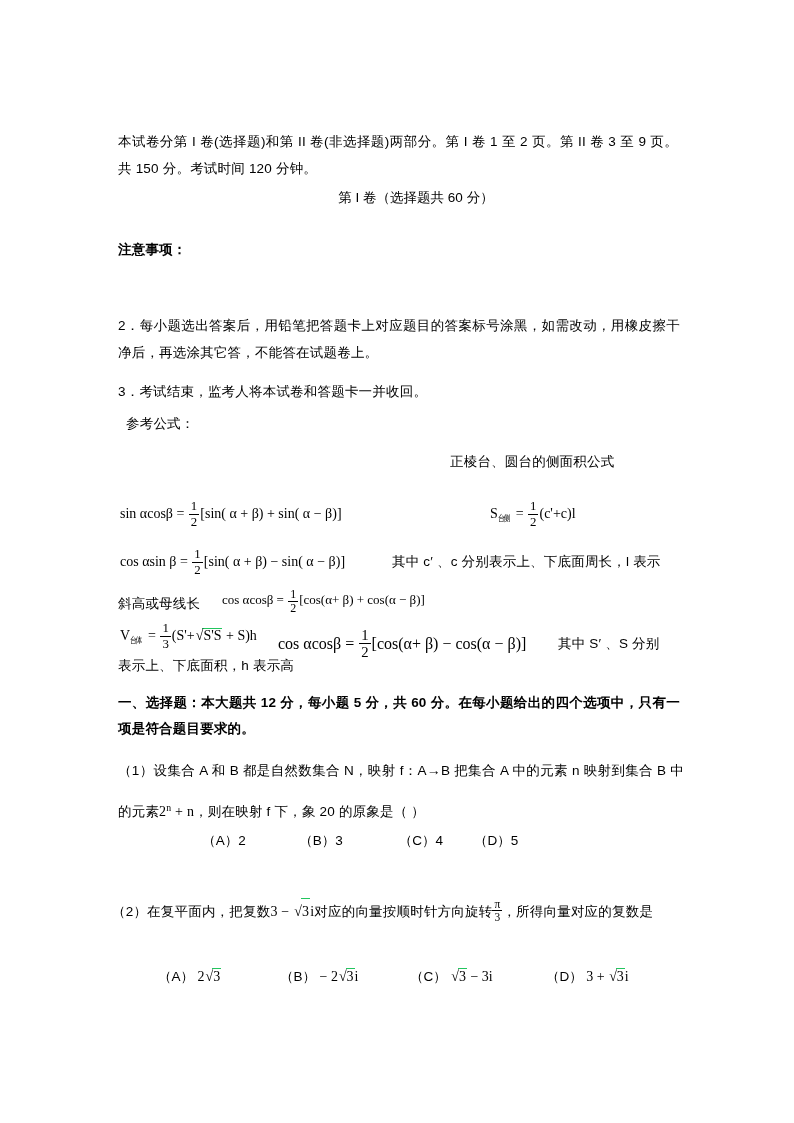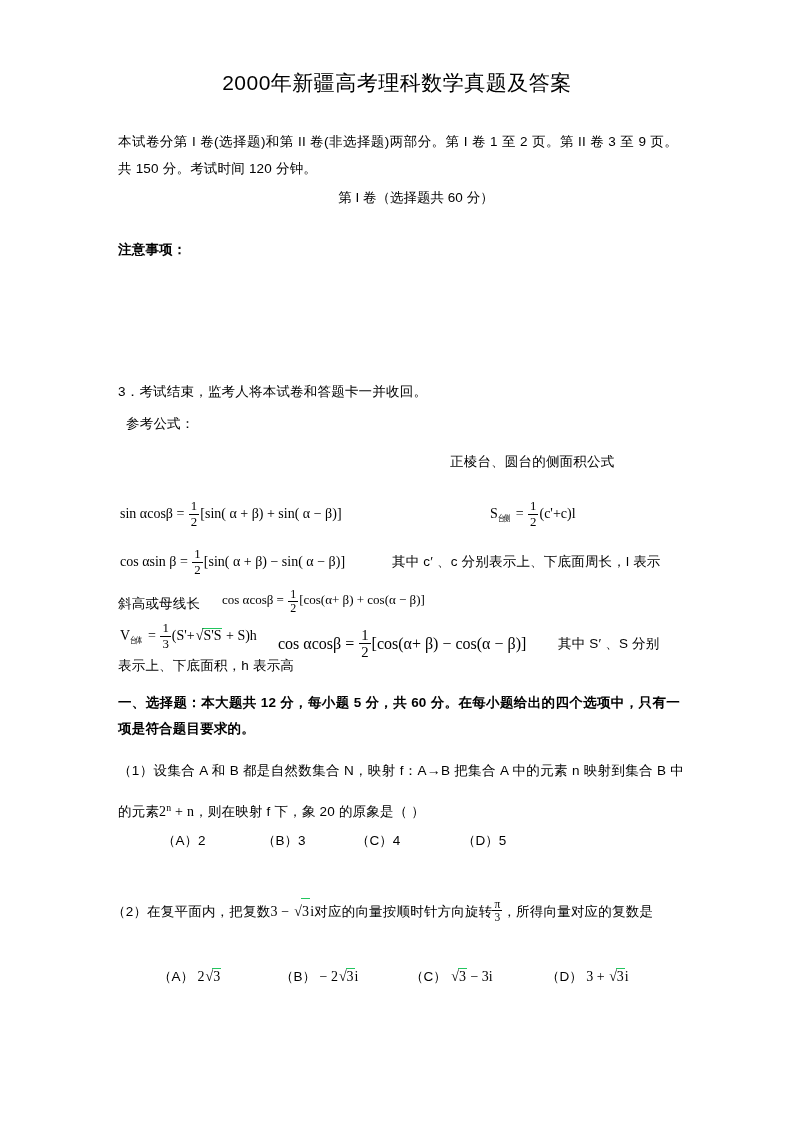--- a/index.html
+++ b/index.html
@@ -123,28 +123,28 @@
     white-space: nowrap;
   }
   .choices .ch { display: inline-block; }
   .ch-label { font-family: "Liberation Sans", sans-serif; }
 </style>
 </head>
 <body>
 
 <div class="page">
 
-  <div class="title">2000年新疆高考理科数学真题及答案</div>
 
   <div class="para" style="left:118px; top:128px; width:560px;">本试卷分第 I 卷(选择题)和第 II 卷(非选择题)两部分。第 I 卷 1 至 2 页。第 II 卷 3 至 9 页。共 150 分。考试时间 120 分钟。</div>
 
   <div class="center-line" style="top:186px;padding-left:19px;">第 I 卷（选择题共 60 分）</div>
 
   <div class="para bold" style="left:118px; top:236px; width:560px;">注意事项：</div>
 
+  <div class="para" style="left:118px; top:312px; width:562px;">2．每小题选出答案后，用铅笔把答题卡上对应题目的答案标号涂黑，如需改动，用橡皮擦干净后，再选涂其它答，不能答在试题卷上。</div>
   <div class="para" style="left:118px; top:378px; width:562px;">3．考试结束，监考人将本试卷和答题卡一并收回。</div>
 
   <div class="para" style="left:126px; top:410px; width:400px;">参考公式：</div>
 
   <div class="para nowrap" style="left:450px; top:448px;">正棱台、圆台的侧面积公式</div>
 
   <div class="math" style="left:120px; top:500px;">
     sin&nbsp;αcosβ&nbsp;=&nbsp;<span class="frac"><span class="num">1</span><span class="den">2</span></span>[sin(&nbsp;α&nbsp;+&nbsp;β)&nbsp;+&nbsp;sin(&nbsp;α&nbsp;−&nbsp;β)]
   </div>
 
@@ -173,21 +173,21 @@
 
   <div class="para nowrap" style="left:558px; top:630px;">其中 S′ 、S 分别</div>
   <div class="para nowrap" style="left:118px; top:652px;">表示上、下底面积，h 表示高</div>
 
   <div class="para bold" style="left:118px; top:690px; width:562px; line-height:26px;">一、选择题：本大题共 12 分，每小题 5 分，共 60 分。在每小题给出的四个选项中，只有一项是符合题目要求的。</div>
 
   <div class="para" style="left:118px; top:752px; width:566px; line-height:37px;">
     <span>（1）</span><span>设集合 A 和 B 都是自然数集合 N，映射 f：A</span><span class="imath">→</span><span>B 把集合 A 中的元素 n 映射到集合 B 中的元素</span><span class="imath">2<span class="imath-sup">n</span>&nbsp;+&nbsp;n</span><span>，则在映射 f 下，象 20 的原象是（  ）</span>
   </div>
 
-  <div class="choices" style="left:162px; top:832px;">
+  <div class="choices" style="left:174px; top:832px;text-align:center;">
     <span class="ch" style="width:100px;"><span class="ch-label">（A）</span><span>2</span></span><span class="ch" style="width:94px;"><span class="ch-label">（B）</span><span>3</span></span><span class="ch" style="width:106px;"><span class="ch-label">（C）</span><span>4</span></span><span class="ch"><span class="ch-label">（D）</span><span>5</span></span>
   </div>
 
   <div class="para" style="left:112px; top:898px; width:566px; line-height:25px;">
     <span>（2）</span><span>在复平面内，把复数</span><span class="imath">3&nbsp;−&nbsp;<span class="rad"><span class="radsign">√</span><span class="bar">3</span></span>i</span><span>对应的向量按顺时针方向旋转</span><span class="imath"><span class="ifrac"><span class="num">π</span><span class="den">3</span></span></span><span>，所得向量对应的复数是</span>
   </div>
 
   <div class="choices" style="left:158px; top:968px;">
     <span class="ch" style="width:122px;"><span class="ch-label">（A）</span><span class="imath">&nbsp;2<span class="rad"><span class="radsign">√</span><span class="bar">3</span></span></span></span><span class="ch" style="width:130px;"><span class="ch-label">（B）</span><span class="imath">&nbsp;−&nbsp;2<span class="rad"><span class="radsign">√</span><span class="bar">3</span></span>i</span></span><span class="ch" style="width:136px;"><span class="ch-label">（C）</span><span class="imath">&nbsp;<span class="rad"><span class="radsign">√</span><span class="bar">3</span></span>&nbsp;−&nbsp;3i</span></span><span class="ch"><span class="ch-label">（D）</span><span class="imath">&nbsp;3&nbsp;+&nbsp;<span class="rad"><span class="radsign">√</span><span class="bar">3</span></span>i</span></span>
   </div>

